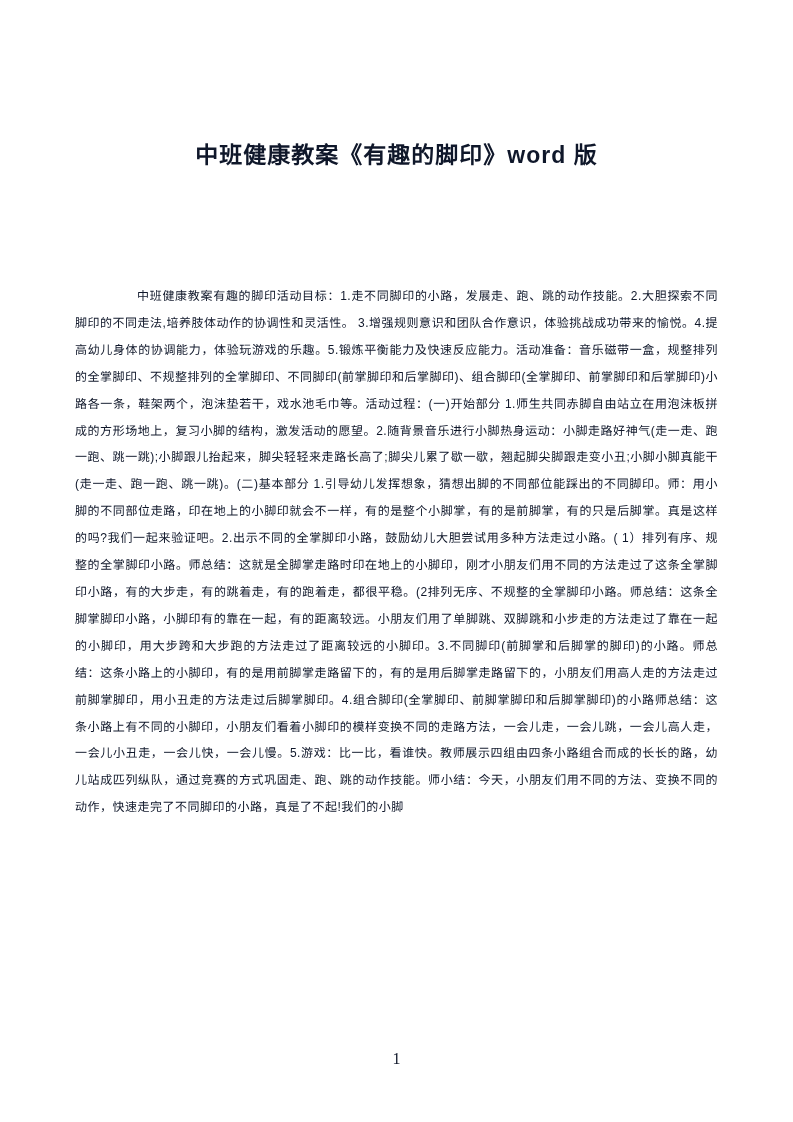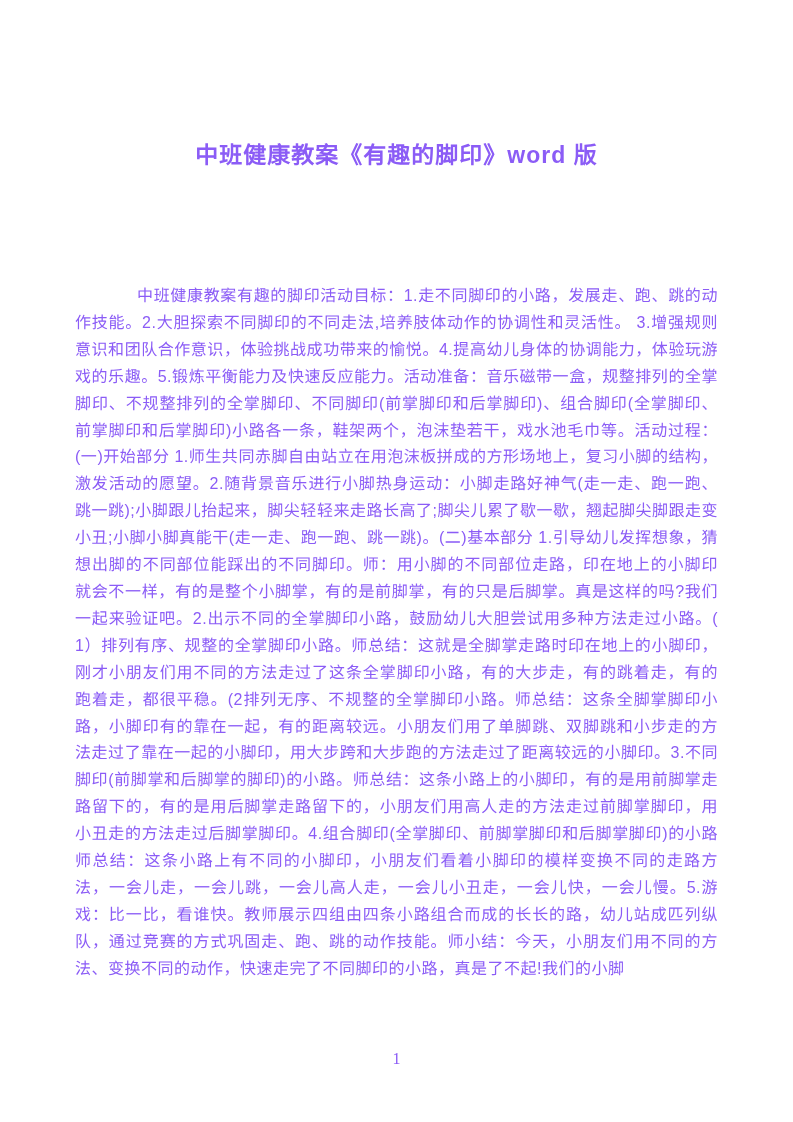--- a/index.html
+++ b/index.html
@@ -6,42 +6,42 @@
     margin: 0;
     padding: 0;
     background: #ffffff;
   }
   .page {
     position: relative;
     width: 793px;
     height: 1122px;
     margin: 0 auto;
     background: #ffffff;
-    color: #8b5cf6;
+    color: #0f172a;
     font-family: "Liberation Sans", sans-serif;
     overflow: hidden;
   }
   .doc-title {
     position: absolute;
     top: 136px;
     left: 0;
     right: 0;
     margin: 0;
     text-align: center;
     font-size: 23px;
     font-weight: bold;
     letter-spacing: 1px;
     font-family: "Liberation Sans", sans-serif;
   }
   .doc-body {
     position: absolute;
     top: 283px;
     left: 75px;
     width: 643px;
-    font-size: 16px;
+    font-size: 12px;
     line-height: 26.9px;
     text-align: justify;
     text-indent: 62px;
     letter-spacing: 0.5px;
     font-family: "Liberation Sans", sans-serif;
   }
   .page-number {
     position: absolute;
     top: 1050px;
     left: 0;

